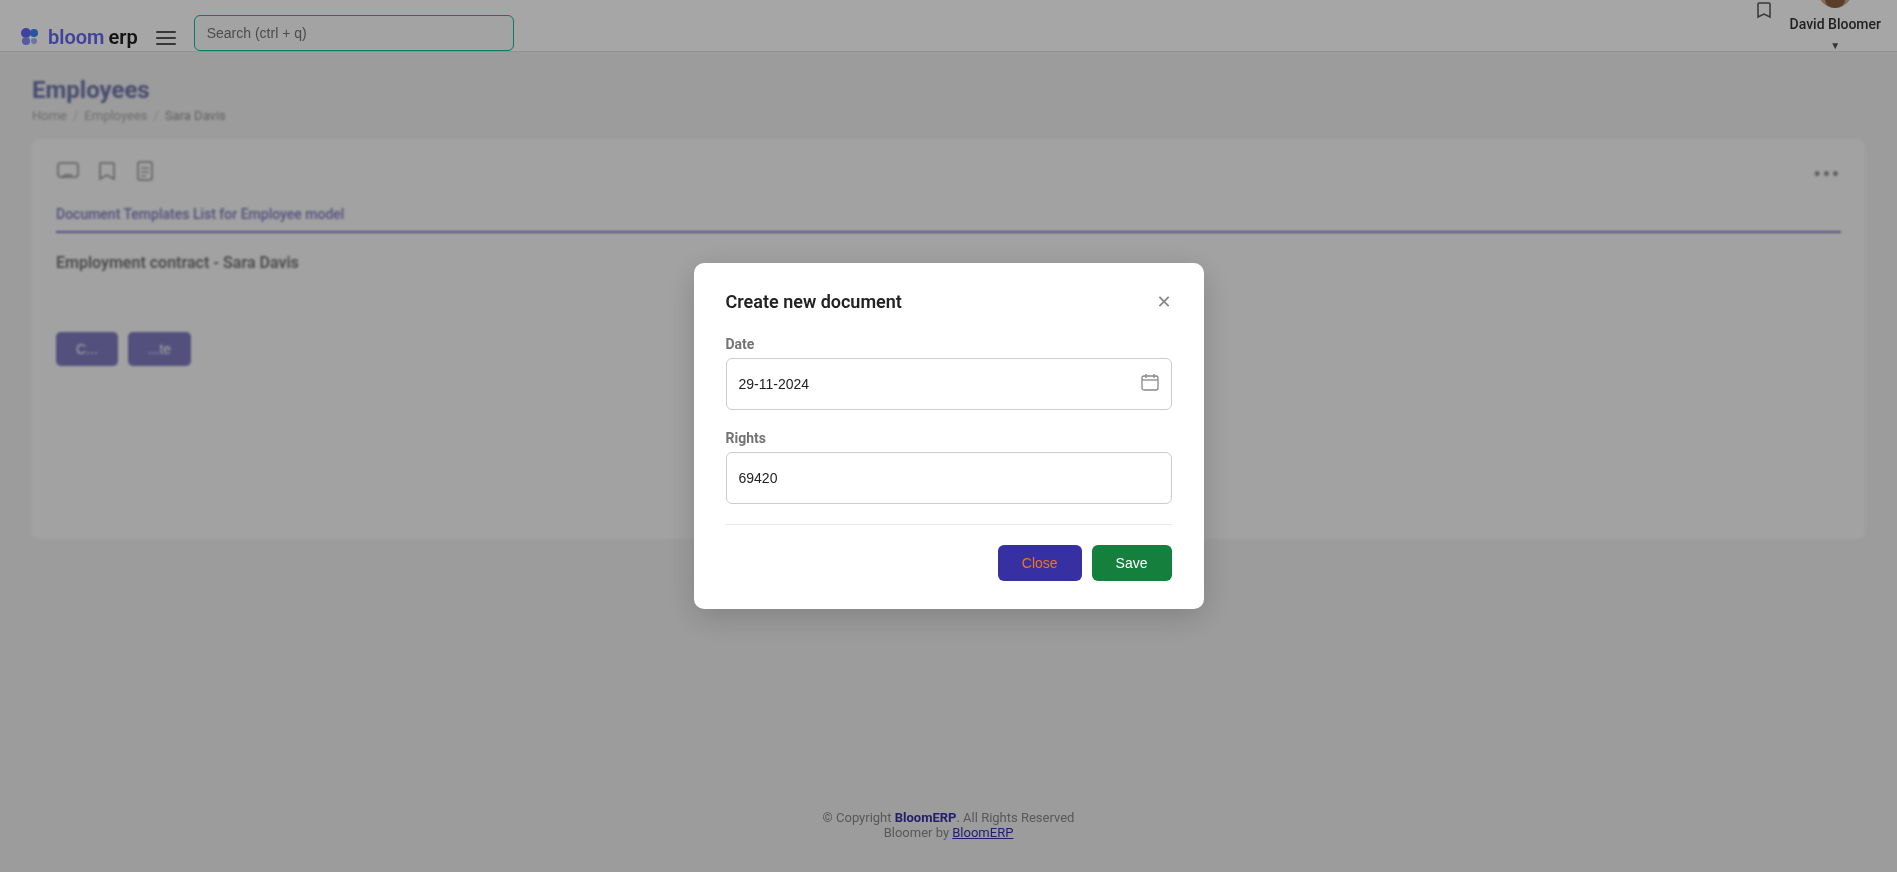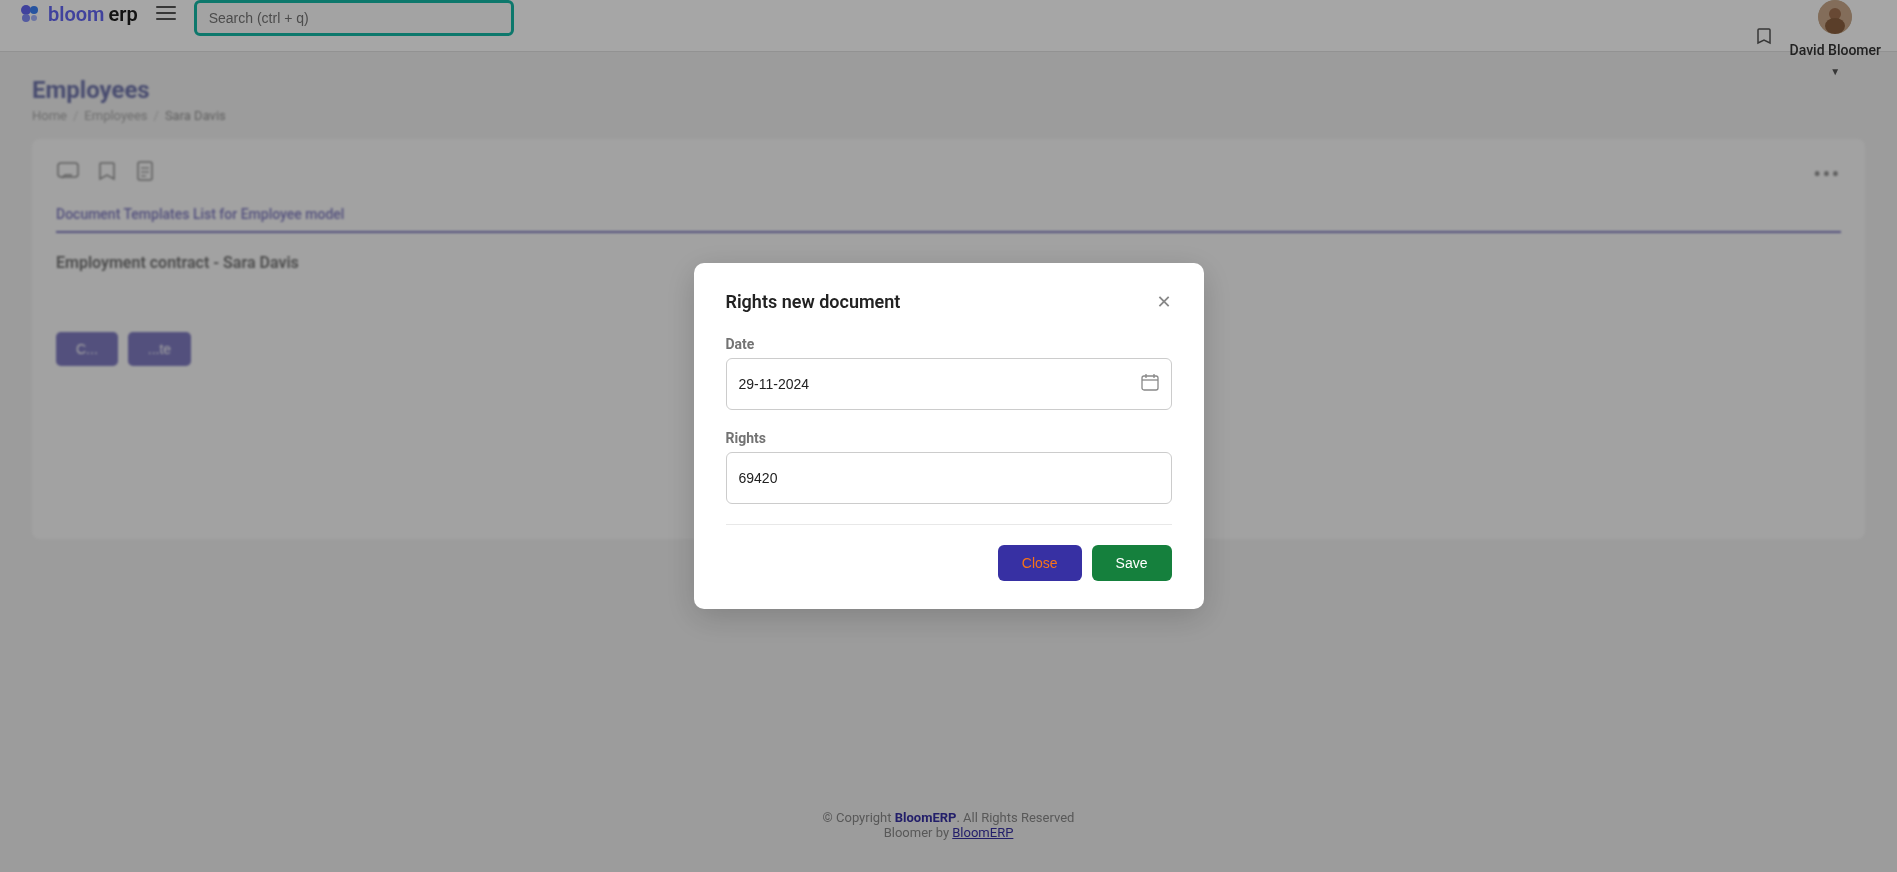--- a/index.html
+++ b/index.html
@@ -8,21 +8,21 @@
       background: #f0f0f0;
       min-height: 872px;
       position: relative;
     }
 
     
     .topnav {
       background: #fff;
       height: 52px;
       display: flex;
-      align-items: flex-start;
+      align-items: flex-end;
       padding: 0 16px;
       gap: 12px;
       border-bottom: 1px solid #e0e0e0;
       position: relative;
       z-index: 1;
     }
     .logo {
       display: flex;
       align-items: center;
       gap: 4px;
@@ -50,21 +50,21 @@
     .hamburger-btn span {
       display: block;
       width: 20px;
       height: 2px;
       background: #555;
       border-radius: 2px;
     }
     .search-box {
       flex: 0 0 320px;
       height: 36px;
-      border: 3px solid #14b8a6;
+      border: 1px solid #14b8a6;
       border-radius: 6px;
       padding: 0 12px;
       font-size: 14px;
       color: #888;
       background: #fafafa;
       outline: none;
     }
     .topnav-right {
       margin-left: auto;
       display: flex;
@@ -395,21 +395,21 @@
     <span>© Copyright </span><strong>BloomERP</strong><span>. All Rights Reserved</span>
   </div>
   <div>
     <span>Bloomer by </span><a href="#">BloomERP</a>
   </div>
 </div>
 
 <div class="modal-overlay">
   <div class="modal">
     <div class="modal-header">
-      <span class="modal-title">Rights new document</span>
+      <span class="modal-title">Create new document</span>
       <button class="modal-close-btn">✕</button>
     </div>
 
     <div class="modal-field">
       <div class="modal-field-label">Date</div>
       <div class="modal-input">
         <input type="text" value="29-11-2024" style="">
         <span class="calendar-icon">
           <svg width="18" height="18" viewBox="0 0 18 18" fill="none" xmlns="http://www.w3.org/2000/svg">
             <rect x="1" y="3" width="16" height="14" rx="2" stroke="#888" stroke-width="1.3"></rect>

